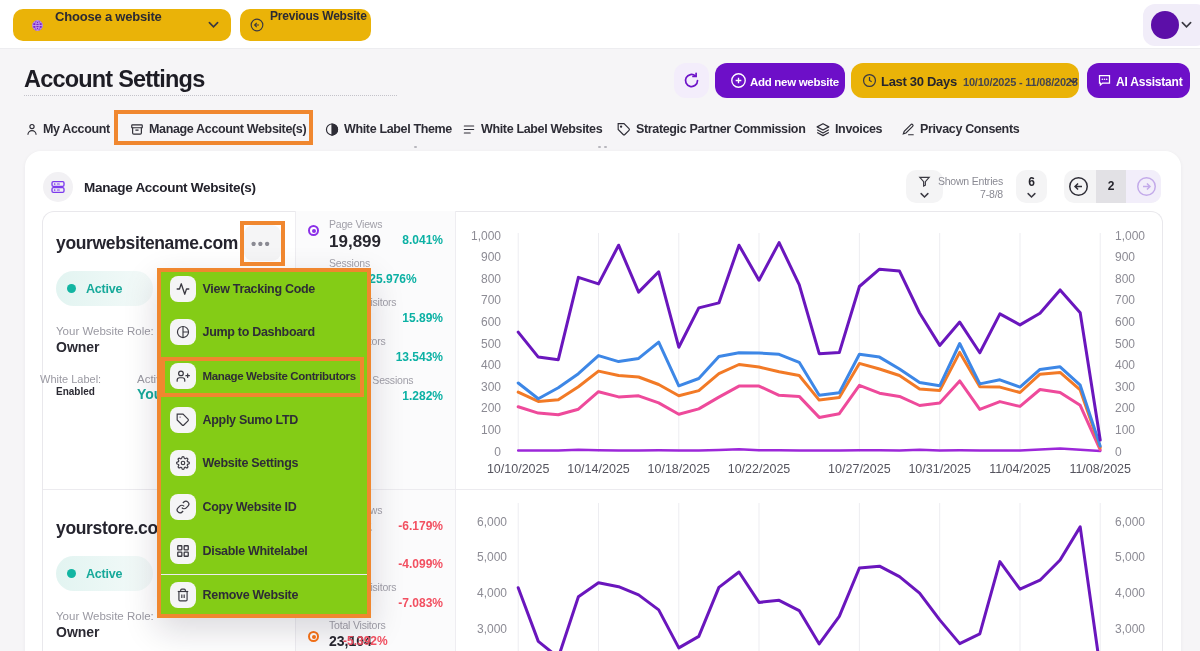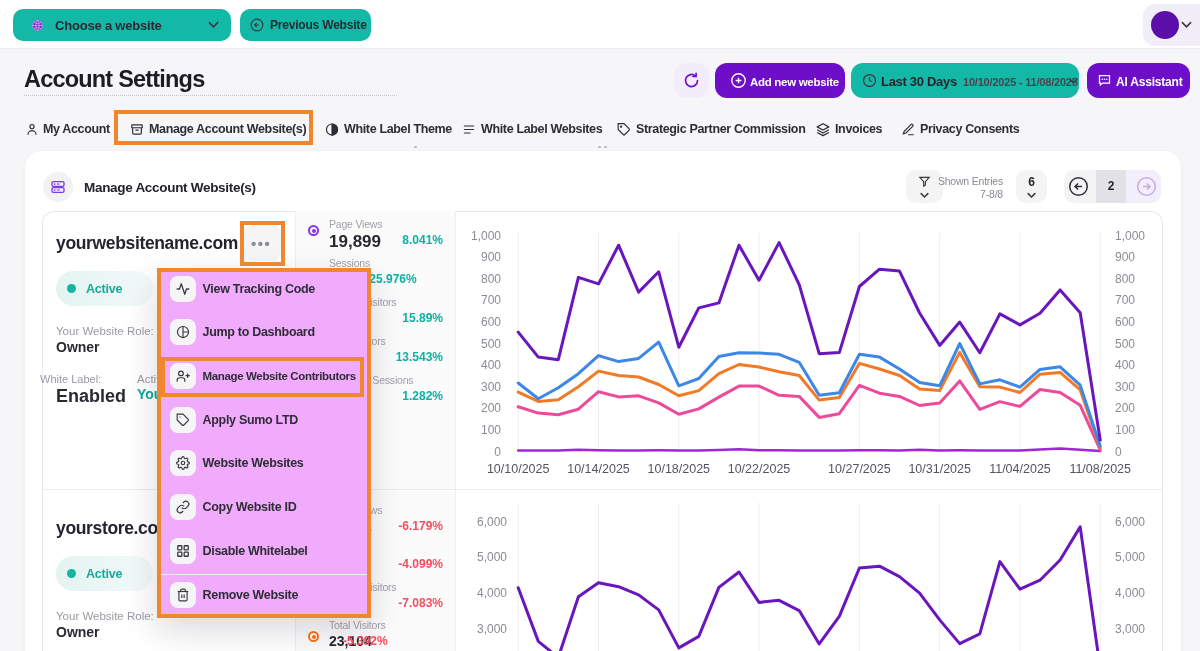--- a/index.html
+++ b/index.html
@@ -1,19 +1,19 @@
 <!DOCTYPE html>
 <html><head>
 <meta charset="utf-8">
 <style>
 *{margin:0;padding:0;box-sizing:border-box;}
 html,body{width:1200px;height:651px;overflow:hidden;}
 body{font-family:"Liberation Sans",sans-serif;background:#f6f5f7;position:relative;}
 .abs{position:absolute;white-space:nowrap;}
-.pill{background:#14b8a6;border-radius:10px;display:flex;align-items:center;}
+.pill{background:#eab308;border-radius:10px;display:flex;align-items:flex-start;}
 svg{display:block;}
 </style>
 </head>
 <body>
 
 <div class="abs" style="left:0;top:0;width:1200px;height:49px;background:#fff;border-bottom:1px solid #ededf0;"></div>
 <div class="abs pill" style="left:13px;top:9px;width:218px;height:32px;">
   <svg class="abs" style="left:18px;top:10px" width="13" height="13" viewBox="0 0 24 24" fill="none" stroke="#7a22cc" stroke-width="2.4">
       <circle cx="12" cy="12" r="9.5" fill="#7a22cc" stroke="none"></circle>
       <g stroke="#c9a3ef" stroke-width="1.6">
@@ -158,21 +158,21 @@
 <div id="site1">
   <div class="abs" style="left:56px;top:233px;font-size:17.5px;font-weight:700;color:#25242e;letter-spacing:-0.35px;">yourwebsitename.com</div>
   <div class="abs" style="left:244px;top:225px;width:37px;height:36px;background:#f5f5f6;border-radius:9px;"></div>
   <div class="abs" style="left:251px;top:235px;font-size:15px;font-weight:700;color:#8a8a93;letter-spacing:1.5px;">•••</div>
   <div class="abs" style="left:56px;top:271px;width:97px;height:35px;border-radius:18px;background:linear-gradient(90deg,#e2f4f1,#f4faf9);"></div>
   <div class="abs" style="left:67px;top:284px;width:9px;height:9px;border-radius:50%;background:#12b5a2;"></div>
   <div class="abs" style="left:86px;top:282px;font-size:12.5px;font-weight:700;color:#16a99a;letter-spacing:-0.2px;">Active</div>
   <div class="abs" style="left:56px;top:325px;font-size:11.5px;color:#9a99a2;">Your Website Role:</div>
   <div class="abs" style="left:56px;top:339px;font-size:14px;font-weight:700;color:#2b2a33;">Owner</div>
   <div class="abs" style="left:40px;top:373px;font-size:11px;color:#9a99a2;">White Label:</div>
-  <div class="abs" style="left:56px;top:386px;font-size:18px;font-weight:700;color:#2b2a33;">Enabled</div>
+  <div class="abs" style="left:56px;top:386px;font-size:10px;font-weight:700;color:#2b2a33;">Enabled</div>
   <div class="abs" style="left:137px;top:373px;font-size:11.5px;color:#9a99a2;">Active Plan:</div>
   <div class="abs" style="left:137px;top:386px;font-size:14px;font-weight:700;color:#16a99a;">Your Plan</div>
 
   <div class="abs" style="left:308px;top:225px;width:11px;height:11px;border-radius:50%;border:2px solid #8b30e8;background:#fff;"></div>
   <div class="abs" style="left:311.5px;top:228.5px;width:4px;height:4px;border-radius:50%;background:#8b30e8;"></div>
   <div class="abs" style="left:329px;top:218px;font-size:10.5px;letter-spacing:-0.2px;color:#a09fa8;">Page Views</div>
   <div class="abs" style="left:329px;top:232px;font-size:17px;font-weight:700;color:#28272f;">19,899</div>
   <div class="abs" style="left:343px;top:233px;width:100px;text-align:right;font-size:12px;font-weight:700;color:#0cb1a4;">8.041%</div>
   <div class="abs" style="left:329px;top:257px;font-size:10.5px;letter-spacing:-0.2px;color:#a09fa8;">Sessions</div>
   <div class="abs" style="left:329px;top:271px;font-size:14px;font-weight:700;color:#28272f;">8,276</div>
@@ -284,21 +284,21 @@
   </g>
   <g font-size="12" fill="#8c8b94">
     <text x="659" y="36.5">6,000</text>
       <text x="659" y="72.3">5,000</text>
       <text x="659" y="108.1">4,000</text>
       <text x="659" y="143.9">3,000</text>
   </g>
   <polyline fill="none" stroke="#6a16bd" stroke-width="3" stroke-linejoin="round" stroke-linecap="round" points="62.2,98.7 82.3,152.4 102.3,168.5 122.4,107.7 142.5,93.7 162.6,97.7 182.6,105.9 202.7,120.9 222.8,158.9 242.8,147.4 262.9,98.4 283.0,83 303.0,113.4 323.1,111.3 343.2,121.6 363.2,154.9 383.3,127.4 403.4,79 423.5,77.2 443.5,87.6 463.6,104.1 483.7,130.9 503.7,154.6 523.8,144.9 543.9,72.6 564.0,100.2 584.0,91.2 604.1,71 624.2,37.9 644.2,179.3"></polyline>
 </svg>
 
-<div id="menu" class="abs" style="left:157px;top:267.5px;width:214px;height:350px;background:#f0abfc;box-shadow:0 12px 32px rgba(25,20,45,0.16);">
+<div id="menu" class="abs" style="left:157px;top:267.5px;width:214px;height:350px;background:#84cc16;box-shadow:0 12px 32px rgba(25,20,45,0.16);">
   <div class="abs" style="left:12.5px;top:8px;width:26px;height:26px;background:#f5f5f6;border-radius:8px;"></div>
   <svg class="abs" style="left:18.5px;top:14px" width="14" height="14" viewBox="0 0 24 24" fill="none" stroke="#3a3942" stroke-width="2.2" stroke-linejoin="round" stroke-linecap="round">
       <polyline points="22 12 18 12 15 21 9 3 6 12 2 12"></polyline>
     </svg>
   <div class="abs" style="left:45.5px;top:14px;font-size:12.5px;font-weight:600;color:#2e2d36;letter-spacing:-0.3px;">View Tracking Code</div>
 
   <div class="abs" style="left:12.5px;top:51.7px;width:26px;height:26px;background:#f5f5f6;border-radius:8px;"></div>
   <svg class="abs" style="left:18.5px;top:57.7px" width="14" height="14" viewBox="0 0 24 24" fill="none" stroke="#3a3942" stroke-width="2">
       <circle cx="12" cy="12" r="9.5"></circle>
       <path d="M12 2.5v19M12 12h9.5"></path>
@@ -318,21 +318,21 @@
       <path d="M20.59 13.41l-7.17 7.17a2 2 0 0 1-2.83 0L2 12V2h10l8.59 8.59a2 2 0 0 1 0 2.82z"></path>
       <circle cx="7" cy="7" r="1" fill="#3a3942" stroke="none"></circle>
     </svg>
   <div class="abs" style="left:45.5px;top:145.1px;font-size:12.5px;font-weight:600;color:#2e2d36;letter-spacing:-0.3px;">Apply Sumo LTD</div>
 
   <div class="abs" style="left:12.5px;top:182.8px;width:26px;height:26px;background:#f5f5f6;border-radius:8px;"></div>
   <svg class="abs" style="left:18.5px;top:188.8px" width="14" height="14" viewBox="0 0 24 24" fill="none" stroke="#3a3942" stroke-width="2">
       <circle cx="12" cy="12" r="3"></circle>
       <path d="M19.4 15a1.65 1.65 0 0 0 .33 1.82l.06.06a2 2 0 0 1 0 2.83 2 2 0 0 1-2.83 0l-.06-.06a1.65 1.65 0 0 0-1.82-.33 1.65 1.65 0 0 0-1 1.51V21a2 2 0 0 1-2 2 2 2 0 0 1-2-2v-.09A1.65 1.65 0 0 0 9 19.4a1.65 1.65 0 0 0-1.82.33l-.06.06a2 2 0 0 1-2.83 0 2 2 0 0 1 0-2.83l.06-.06a1.65 1.65 0 0 0 .33-1.82 1.65 1.65 0 0 0-1.51-1H3a2 2 0 0 1-2-2 2 2 0 0 1 2-2h.09A1.65 1.65 0 0 0 4.6 9a1.65 1.65 0 0 0-.33-1.82l-.06-.06a2 2 0 0 1 0-2.83 2 2 0 0 1 2.83 0l.06.06a1.65 1.65 0 0 0 1.82.33H9a1.65 1.65 0 0 0 1-1.51V3a2 2 0 0 1 2-2 2 2 0 0 1 2 2v.09a1.65 1.65 0 0 0 1 1.51 1.65 1.65 0 0 0 1.82-.33l.06-.06a2 2 0 0 1 2.83 0 2 2 0 0 1 0 2.83l-.06.06a1.65 1.65 0 0 0-.33 1.82V9a1.65 1.65 0 0 0 1.51 1H21a2 2 0 0 1 2 2 2 2 0 0 1-2 2h-.09a1.65 1.65 0 0 0-1.51 1z"></path>
     </svg>
-  <div class="abs" style="left:45.5px;top:188.8px;font-size:12.5px;font-weight:600;color:#2e2d36;letter-spacing:-0.3px;">Website Websites</div>
+  <div class="abs" style="left:45.5px;top:188.8px;font-size:12.5px;font-weight:600;color:#2e2d36;letter-spacing:-0.3px;">Website Settings</div>
 
   <div class="abs" style="left:12.5px;top:226.5px;width:26px;height:26px;background:#f5f5f6;border-radius:8px;"></div>
   <svg class="abs" style="left:18.5px;top:232.5px" width="14" height="14" viewBox="0 0 24 24" fill="none" stroke="#3a3942" stroke-width="2.1">
       <path d="M10 13a5 5 0 0 0 7.54.54l3-3a5 5 0 0 0-7.07-7.07l-1.72 1.71"></path>
       <path d="M14 11a5 5 0 0 0-7.54-.54l-3 3a5 5 0 0 0 7.07 7.07l1.71-1.71"></path>
     </svg>
   <div class="abs" style="left:45.5px;top:232.5px;font-size:12.5px;font-weight:600;color:#2e2d36;letter-spacing:-0.3px;">Copy Website ID</div>
 
   <div class="abs" style="left:12.5px;top:270.2px;width:26px;height:26px;background:#f5f5f6;border-radius:8px;"></div>
   <svg class="abs" style="left:18.5px;top:276.2px" width="14" height="14" viewBox="0 0 24 24" fill="none" stroke="#3a3942" stroke-width="2.2">

